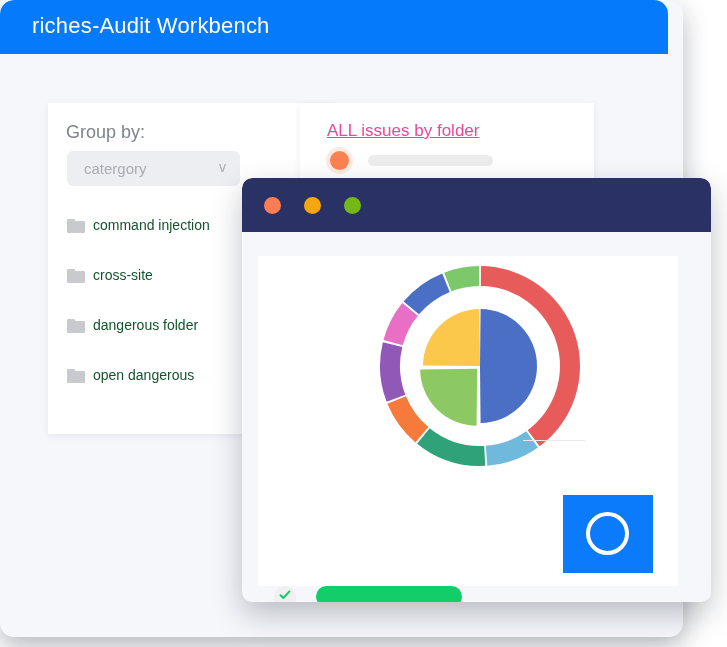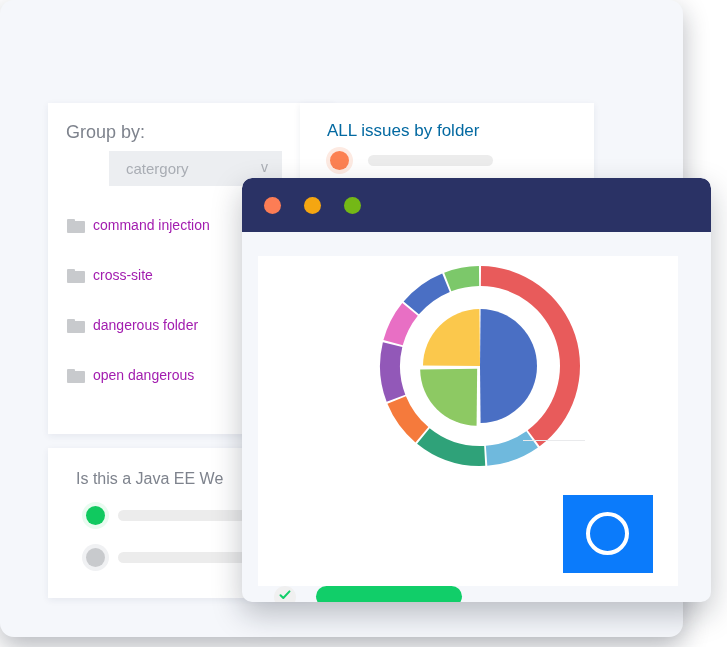--- a/index.html
+++ b/index.html
@@ -92,40 +92,40 @@
     left: 18px;
     top: 19px;
     font-size: 18px;
     color: #7e838d;
   }
 
   #issues-heading {
     left: 27px;
     top: 18px;
     font-size: 17px;
-    color: #0369a1;
+    color: #ec4899;
+    text-decoration: underline;
   }
 
   #question-heading {
     left: 28px;
     top: 22px;
     font-size: 16px;
     color: #7e838d;
   }
 
   
   #group-select {
     position: absolute;
     left: 19px;
     top: 48px;
     width: 173px;
     height: 35px;
     background: #eceef1;
-    border-radius: 0;
-    margin-left: 42px;
+    border-radius: 6px;
   }
   #group-select-value {
     position: absolute;
     left: 17px;
     top: 9px;
     font-size: 15px;
     color: #a9adb4;
   }
   #group-select-caret {
     position: absolute;
@@ -160,21 +160,21 @@
     left: 0; top: 2px;
     width: 18px; height: 12px;
     background: #c8cacd;
     border-radius: 1px;
   }
   .folder-label {
     position: absolute;
     left: 26px;
     top: 0px;
     font-size: 14px;
-    color: #a21caf;
+    color: #14532d;
     white-space: nowrap;
   }
 
   
   .radio-row { position: absolute; }
   .radio-dot {
     position: absolute;
     left: 0; top: 0;
     width: 19px; height: 19px;
     border-radius: 50%;
@@ -294,20 +294,23 @@
     box-sizing: border-box;
   }
 </style>
 </head>
 <body>
 
 <div id="stage">
 
   <div id="app-window">
 
+    <div id="app-header">
+      <div id="app-title">riches-Audit Workbench</div>
+    </div>
 
     <div class="card" id="card-group">
       <div class="card-heading" id="group-heading">Group by:</div>
 
       <div id="group-select">
         <span id="group-select-value">catergory</span>
         <span id="group-select-caret">v</span>
       </div>
 
       <div class="folder-item" style="top:114px;">
@@ -344,31 +347,20 @@
     </div>
 
     <div class="card" id="card-issues">
       <div class="card-heading" id="issues-heading">ALL issues by folder</div>
       <div class="radio-row" style="left:30px; top:48px;">
         <span class="radio-dot orange"></span>
         <span class="radio-bar" style="left:38px; width:125px;"></span>
       </div>
     </div>
 
-    <div class="card" id="card-question">
-      <div class="card-heading" id="question-heading">Is this a Java EE We</div>
-      <div class="radio-row" style="left:38px; top:58px;">
-        <span class="radio-dot on"></span>
-        <span class="radio-bar" style="left:32px; width:130px;"></span>
-      </div>
-      <div class="radio-row" style="left:38px; top:100px;">
-        <span class="radio-dot off"></span>
-        <span class="radio-bar" style="left:32px; width:130px;"></span>
-      </div>
-    </div>
   </div>
 
   <div id="float-window">
 
     <div id="float-titlebar">
       <span class="traffic" id="traffic-close"></span>
       <span class="traffic" id="traffic-minimize"></span>
       <span class="traffic" id="traffic-zoom"></span>
     </div>
 

